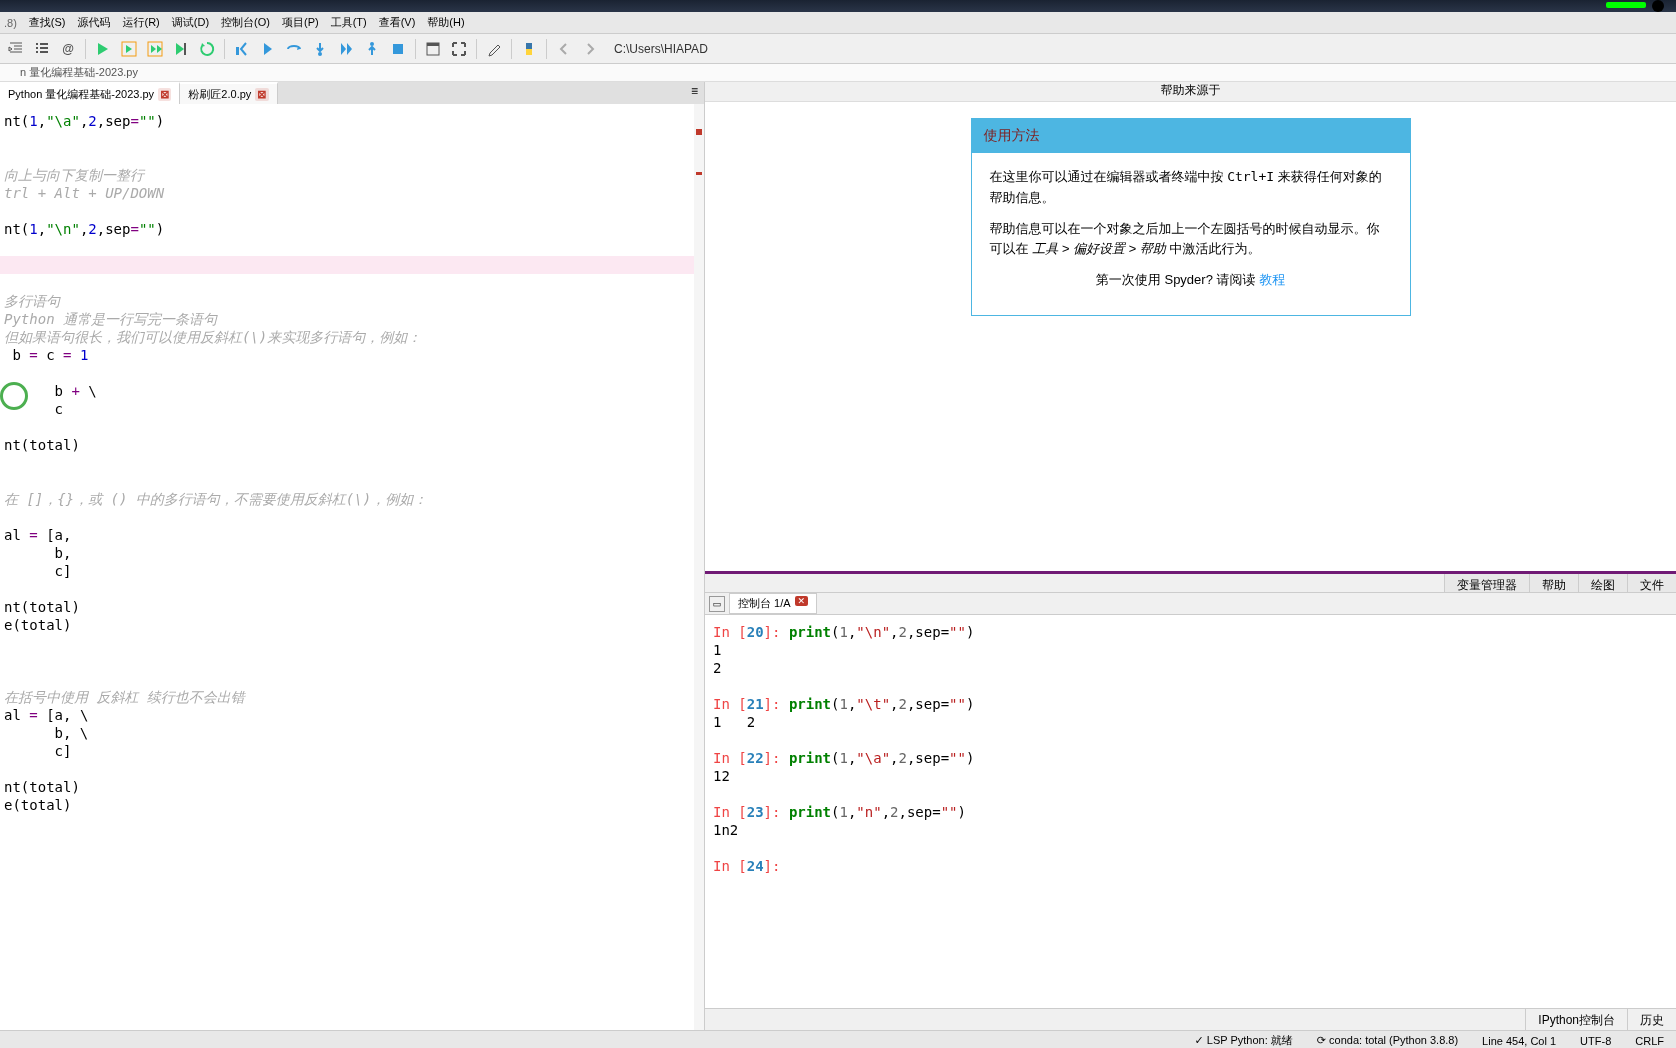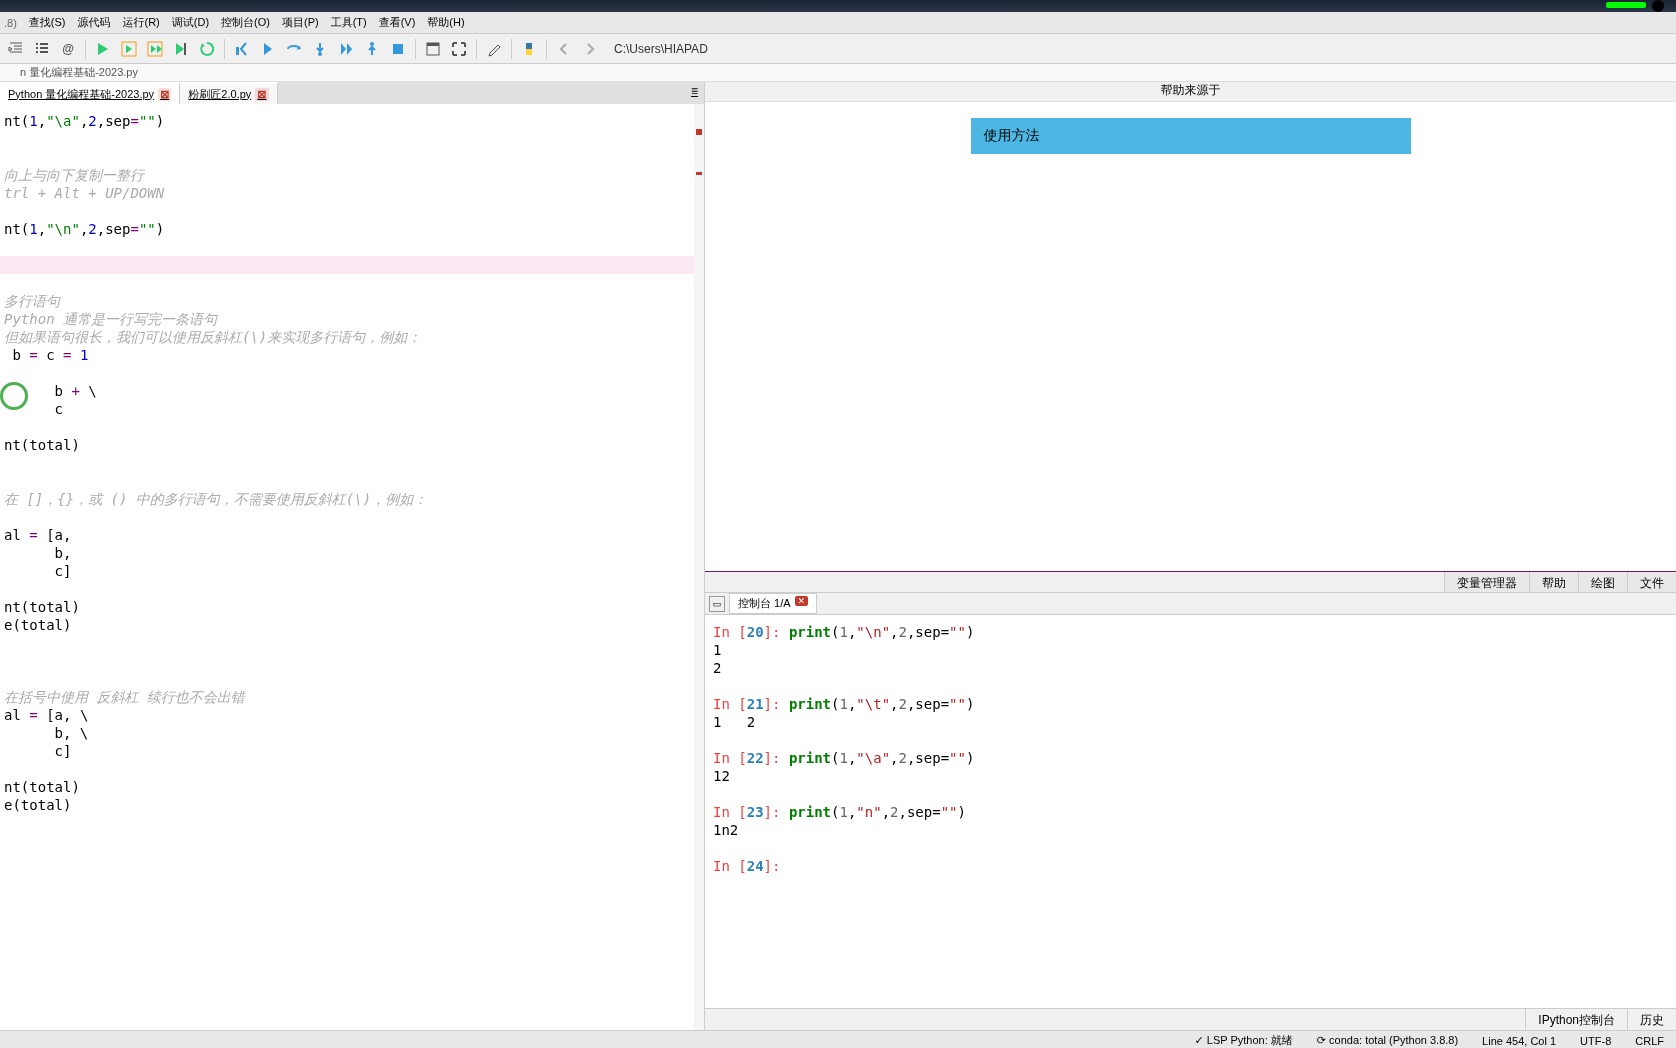--- a/index.html
+++ b/index.html
@@ -15,21 +15,21 @@
 .toolbar { height: 30px; background: #f0f0f0; display: flex; align-items: center; padding: 0 4px; border-bottom: 1px solid #ccc; gap: 2px; }
 .toolbar .btn { width: 24px; height: 24px; display: flex; align-items: center; justify-content: center; cursor: pointer; border: 1px solid transparent; }
 .toolbar .sep { width: 1px; height: 20px; background: #ccc; margin: 0 3px; }
 .toolbar .path { margin-left: 10px; font-size: 12px; color: #333; }
 
 .breadcrumb { height: 18px; background: #fafafa; padding: 0 20px; font-size: 11px; color: #555; display: flex; align-items: center; border-bottom: 1px solid #ddd; }
 
 .main { display: flex; height: calc(100vh - 100px); }
 
 .editor-pane { width: 705px; display: flex; flex-direction: column; background: #fff; border-right: 1px solid #ccc; }
-.tabs { height: 22px; display: flex; background: #e0e0e0; text-decoration: underline; }
+.tabs { height: 22px; display: flex; background: #e0e0e0; }
 .tab { padding: 2px 8px; background: #f8f8f8; border-right: 1px solid #ccc; border-top: 2px solid #fff; display: flex; align-items: center; gap: 4px; font-size: 11px; }
 .tab.active { background: #fff; }
 .tab .close { color: #c0392b; cursor: pointer; font-weight: bold; padding: 0 2px; background: rgba(192,57,43,0.15); border-radius: 2px;}
 .editor { flex: 1; background: #fff; font-family: Consolas, monospace; font-size: 14px; position: relative; overflow: hidden; }
 .editor-gutter { position: absolute; right: 0; top: 0; width: 10px; height: 100%; background: #f5f5f5; }
 .editor-gutter .mark1 { position: absolute; top: 25px; left: 2px; width: 6px; height: 6px; background: #c0392b; }
 .editor-gutter .mark2 { position: absolute; top: 68px; left: 2px; width: 6px; height: 3px; background: #c0392b; }
 .editor-lines { padding: 8px 0; }
 .code-line { padding: 0 4px; line-height: 18px; white-space: pre; }
 .hl-line { background: #fce8f2; }
@@ -41,28 +41,28 @@
 
 .cursor-circle { position: absolute; left: 0px; top: 278px; width: 28px; height: 28px; border: 3px solid #4caf50; border-radius: 50%; pointer-events: none; }
 
 .right-pane { flex: 1; display: flex; flex-direction: column; }
 
 .help-header { height: 20px; background: #f0f0f0; display: flex; align-items: center; padding: 0 4px; font-size: 12px; gap: 6px; border-bottom: 1px solid #ddd; flex-direction: column; }
 .help-header select { font-size: 11px; border: 1px solid #aaa; }
 
 .help-pane { flex: 1; background: #fff; display: flex; justify-content: center; align-items: flex-start; padding: 16px; }
 .help-box { width: 440px; border: 1px solid #4db6e2; }
-.help-box-header { background: #4db6e2; color: #000000; padding: 8px 12px; font-size: 14px; }
+.help-box-header { background: #4db6e2; color: #7f1d1d; padding: 8px 12px; font-size: 14px; }
 .help-box-body { padding: 14px 18px; font-size: 13px; line-height: 1.6; }
 .help-box-body p { margin-bottom: 10px; }
 .help-box-body .kb { font-family: monospace; }
 .help-box-body .linky { color: #2196f3; cursor: pointer; }
 .help-box-body .center { text-align: center; margin-top: 8px; }
 
-.help-tabs { height: 22px; background: #f0f0f0; display: flex; justify-content: flex-end; border-top: 1px solid #701a75; border-bottom: 1px solid #ccc; }
+.help-tabs { height: 22px; background: #f0f0f0; display: flex; justify-content: flex-end; border-top: 3px solid #701a75; border-bottom: 1px solid #ccc; }
 .help-tabs .htab { padding: 3px 12px; border-left: 1px solid #ccc; font-size: 12px; cursor: pointer; background: #e8e8e8; }
 
 .console-pane { flex: 1; display: flex; flex-direction: column; background: #fff; }
 .console-tabs { height: 22px; background: #f0f0f0; display: flex; align-items: center; padding: 0 4px; gap: 4px; border-bottom: 1px solid #ccc; }
 .console-tabs .icon { width: 16px; height: 16px; border: 1px solid #999; display: flex; align-items: center; justify-content: center; cursor: pointer; font-size: 9px; }
 .console-tabs .ctab { padding: 2px 8px; background: #fff; border: 1px solid #ccc; font-size: 11px; display: flex; align-items: flex-start; gap: 4px; }
 .console-tabs .ctab .close { color: #fff; background: #c0392b; border-radius: 2px; padding: 0 3px; font-size: 9px; cursor: pointer; }
 
 .console-body { flex: 1; font-family: Consolas, monospace; font-size: 14px; padding: 8px; overflow: auto; }
 .console-body .line { white-space: pre; line-height: 18px; }
@@ -291,20 +291,25 @@
 
   <div class="right-pane">
     <div class="help-header">
       <span>帮助来源于</span>
       <select><option>控制台</option></select>
       <span>对象</span>
     </div>
     <div class="help-pane">
       <div class="help-box">
         <div class="help-box-header">使用方法</div>
+        <div class="help-box-body">
+          <p><span>在这里你可以通过在编辑器或者终端中按 </span><span class="kb">Ctrl+I</span><span> 来获得任何对象的帮助信息。</span></p>
+          <p><span>帮助信息可以在一个对象之后加上一个左圆括号的时候自动显示。你可以在 </span><i>工具 &gt; 偏好设置 &gt; 帮助</i><span> 中激活此行为。</span></p>
+          <p class="center"><span>第一次使用 Spyder? 请阅读 </span><span class="linky">教程</span></p>
+        </div>
       </div>
     </div>
     <div class="help-tabs">
       <span class="htab">变量管理器</span>
       <span class="htab">帮助</span>
       <span class="htab">绘图</span>
       <span class="htab">文件</span>
     </div>
 
     <div class="console-pane">

